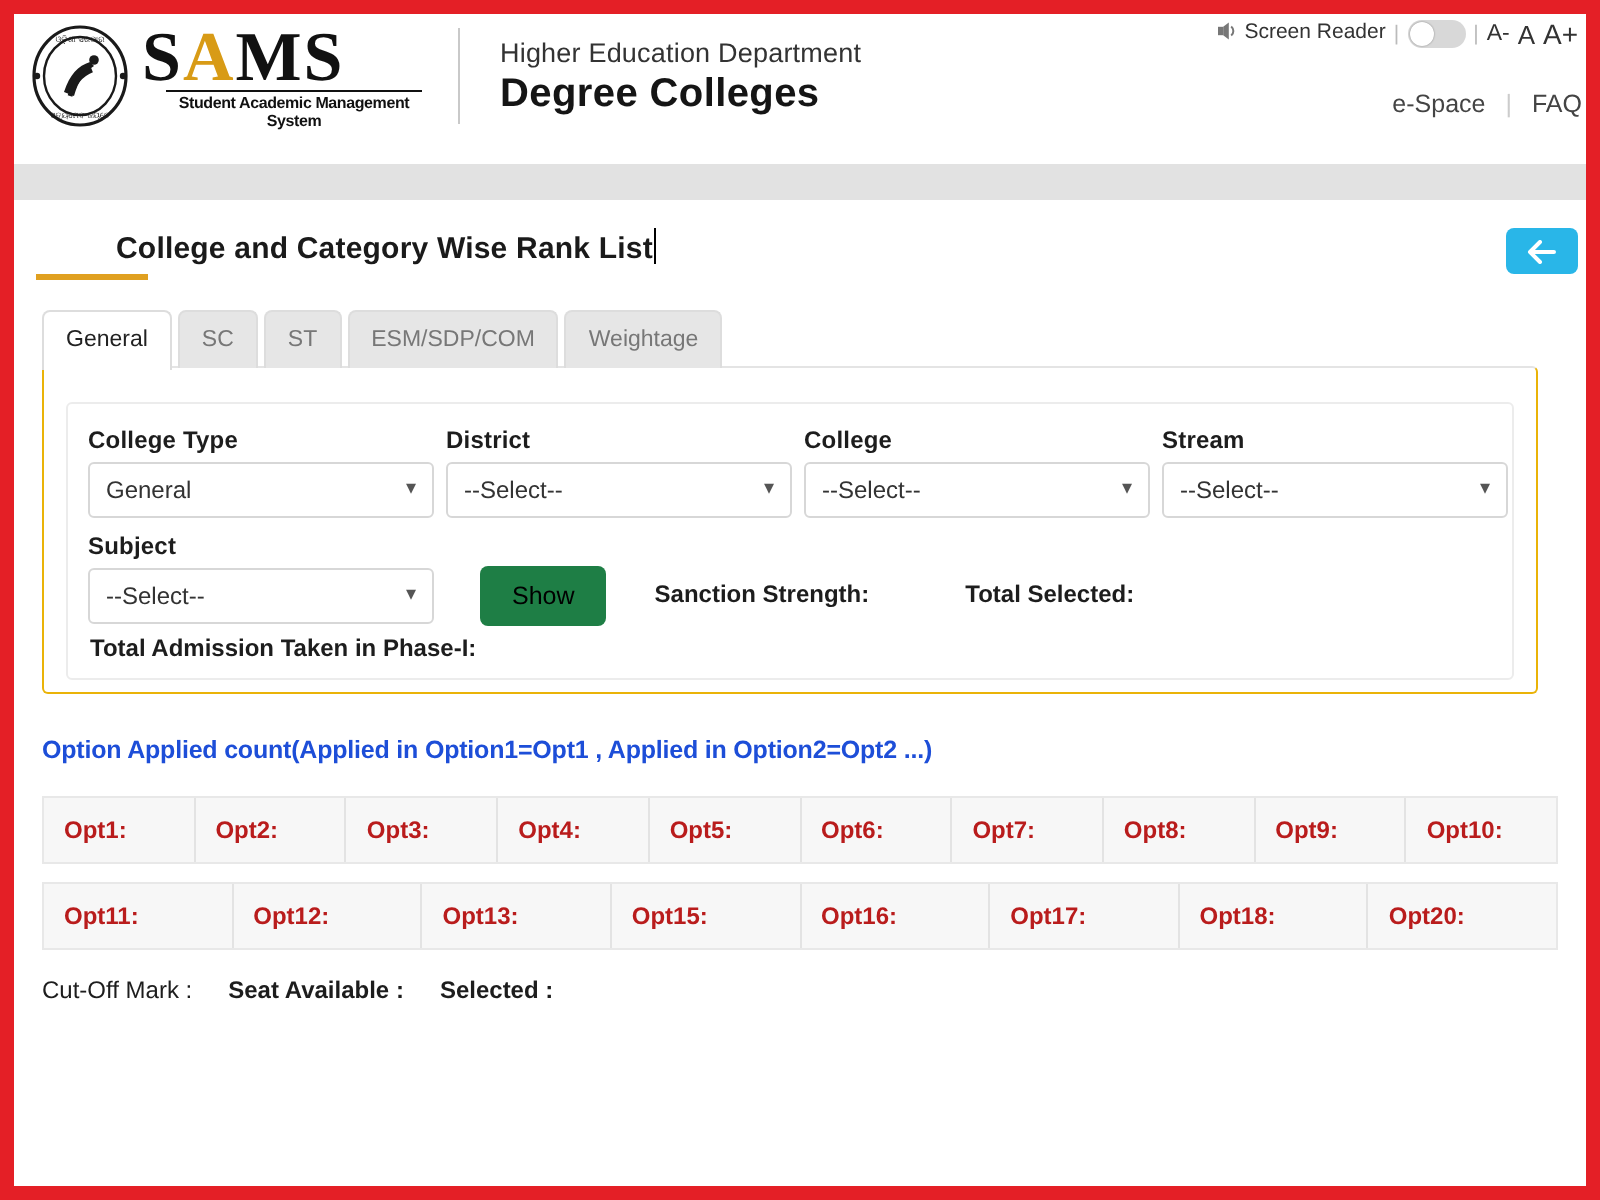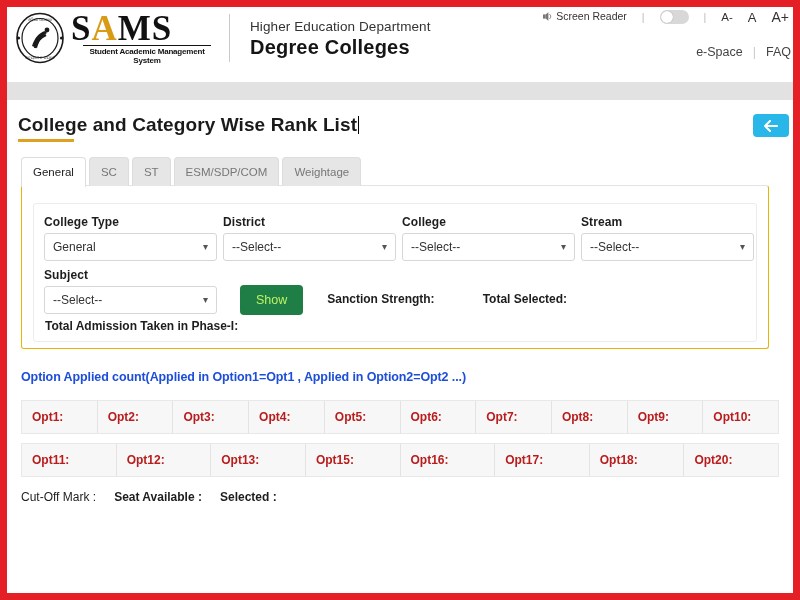--- a/index.html
+++ b/index.html
@@ -55,21 +55,21 @@
   .dept-block{padding-top:2px;}
   .dept-small{
     font-size:13.5px;color:#333;letter-spacing:.1px;margin-bottom:2px;
   }
   .dept-big{
     font-size:20px;font-weight:bold;color:#151515;letter-spacing:.2px;
   }
 
   .util-bar{
     position:absolute;right:4px;top:2px;
-    display:flex;align-items:center;gap:15px;
+    display:flex;align-items:center;gap:4px;
     font-size:10.5px;color:#333;white-space:nowrap;
   }
   .util-bar .sep{color:#bbb;}
   .sr-icon{display:inline-block;vertical-align:-2px;margin-right:3px;}
   .toggle{
     width:29px;height:14px;border-radius:8px;background:#d8d8d8;
     position:relative;display:inline-block;vertical-align:-3px;
   }
   .toggle .knob{
     position:absolute;left:1px;top:1px;width:12px;height:12px;
@@ -87,23 +87,23 @@
   .nav-links .sep{color:#ccc;}
 
   .gray-strip{height:18px;background:#e2e2e2;}
 
   
   .page{
     background:#fff;padding:0 0 0 0;position:relative;height:488px;
   }
   .page-title{
     font-family:"Liberation Sans", sans-serif;
-    font-size:19px;font-weight:bold;color:#1a1a1a;
+    font-size:15px;font-weight:bold;color:#1a1a1a;
     padding:14px 0 0 11px;letter-spacing:.1px;
-    display:inline-block;position:relative;
+    display:inline-block;position:relative;margin-left:40px;
   }
   .caret{
     display:inline-block;width:1px;height:18px;background:#000;
     vertical-align:-3px;margin-left:1px;
   }
   .title-underline{
     width:56px;height:3px;background:#e0a020;margin:3px 0 0 11px;
   }
 
   .back-btn{
@@ -150,21 +150,21 @@
   .sel{
     width:173px;height:28px;border:1px solid #d7d7d7;border-radius:3px;
     background:#fff;display:flex;align-items:center;justify-content:space-between;
     padding:0 8px;box-sizing:border-box;font-size:12px;color:#333;cursor:pointer;
   }
   .chev{color:#555;font-size:10px;line-height:10px;}
 
   .row2{display:flex;align-items:flex-start;margin-top:7px;}
   .row2 .field{width:190px;}
   .show-btn{
-    background:#1e7e45;color:#bef264;border:none;border-radius:4px;
+    background:#1e7e45;color:#000000;border:none;border-radius:4px;
     font-size:12.5px;padding:8px 16px;margin-top:17px;cursor:pointer;
     font-family:"Liberation Sans", sans-serif;
   }
   .stat{
     font-size:12px;font-weight:bold;color:#1d1d1d;margin-top:24px;
   }
   .stat.ss{margin-left:24px;}
   .stat.ts{margin-left:48px;}
   .total-phase{
     font-size:12px;font-weight:bold;color:#1d1d1d;margin:4px 0 0 1px;

